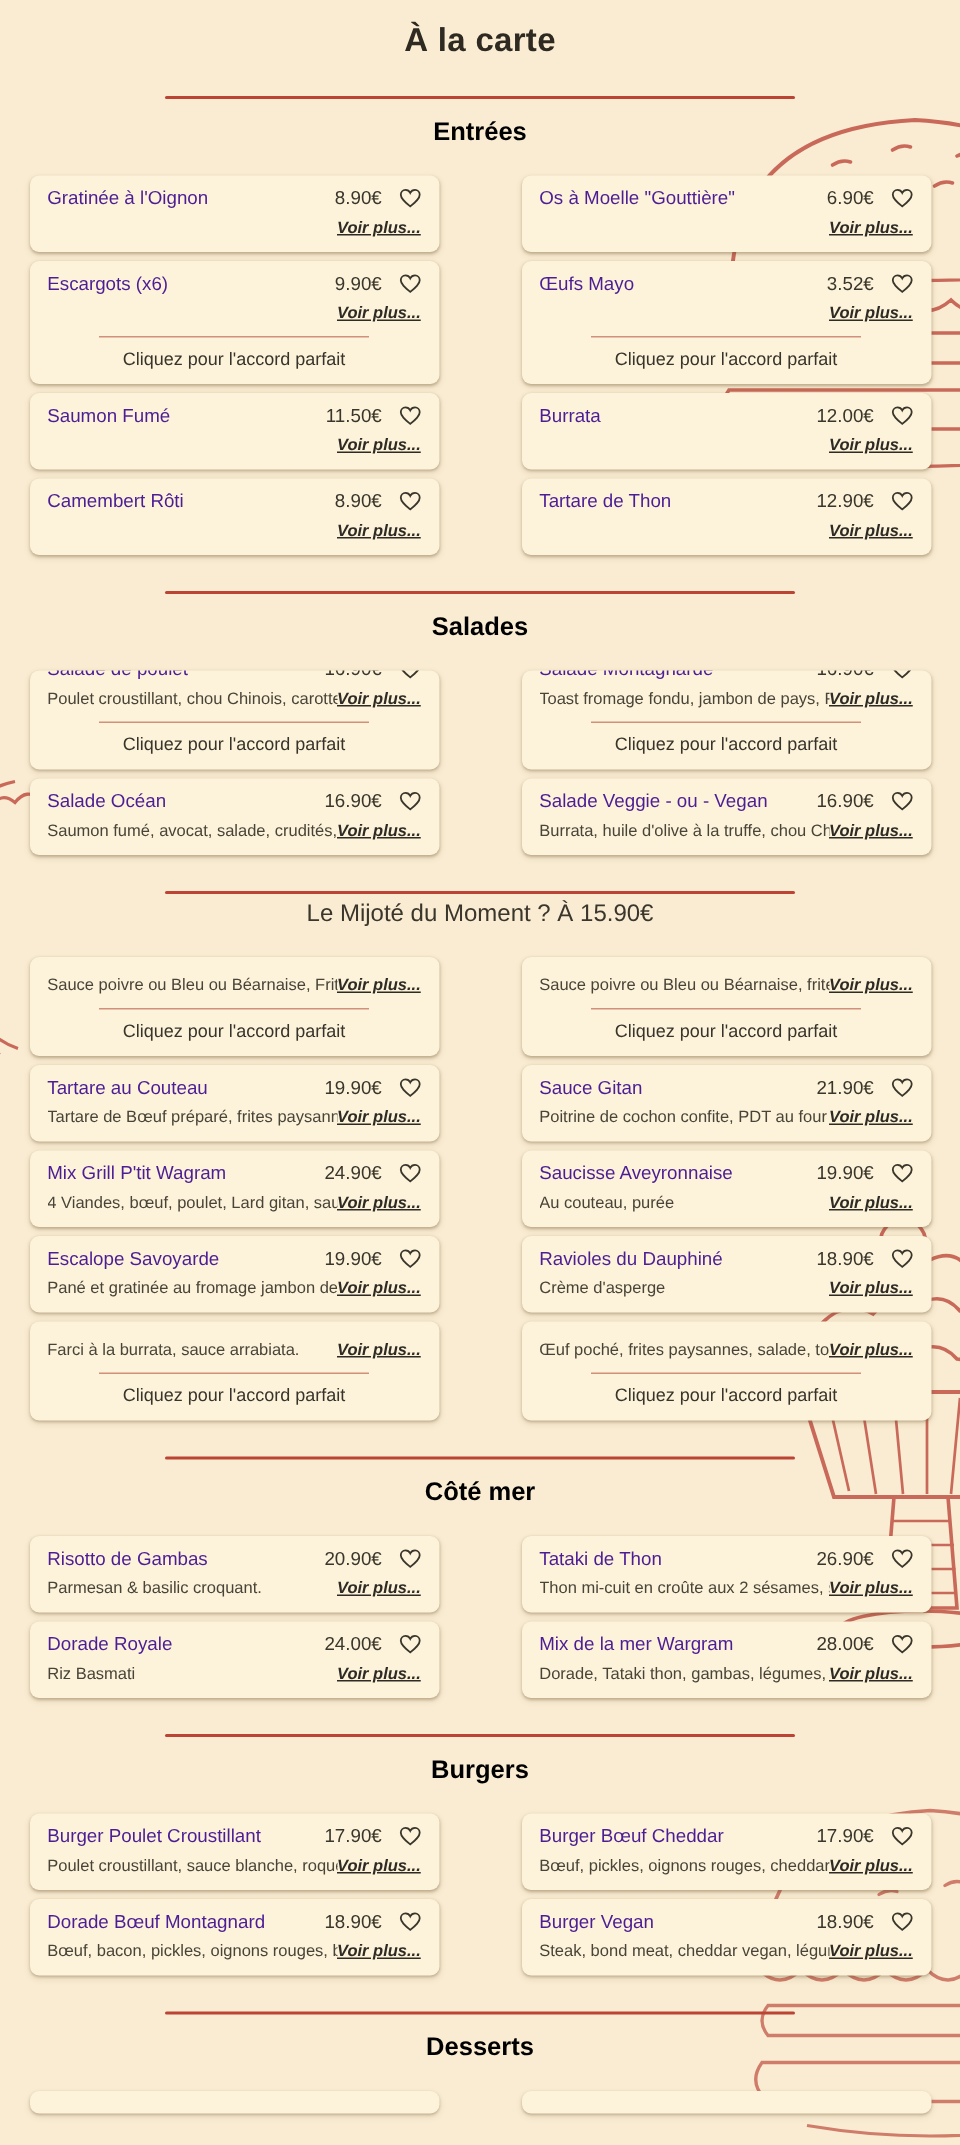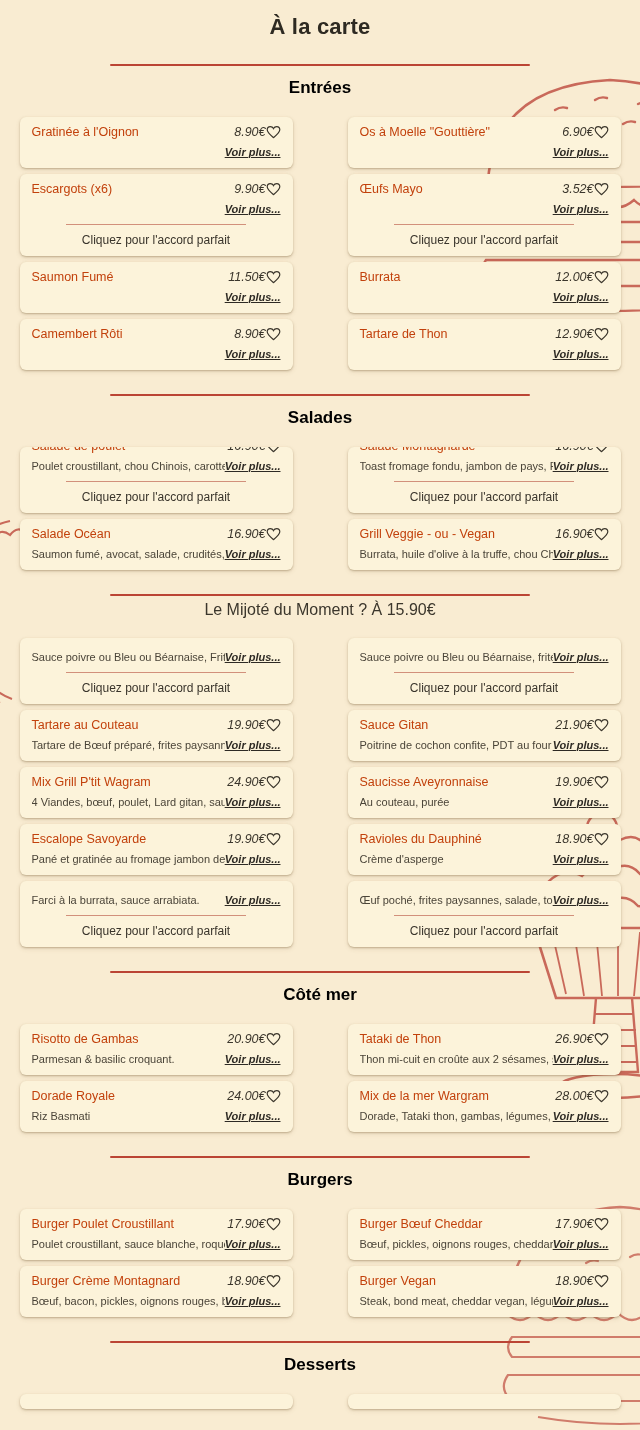--- a/index.html
+++ b/index.html
@@ -23,22 +23,22 @@
     display:grid;grid-template-columns:273px 273px;column-gap:55px;row-gap:6px;
     align-items:stretch;
   }
   .card{
     background:#fcf3da;border-radius:6px;padding:7px 12px 8px;
     box-shadow:0 1px 2px rgba(110,80,40,.35),0 2px 5px rgba(110,80,40,.12);
     overflow:hidden;box-sizing:border-box;cursor:pointer;
   }
   .name-row{display:flex;justify-content:space-between;align-items:center;line-height:16px;}
   .card.clip .name-row{margin-top:-16px;}
-  .item-name{font-size:12.5px;color:#c2410c;}
-  .rhs{display:flex;align-items:center;font-style:italic;}
+  .item-name{font-size:12.5px;color:#4c1d95;}
+  .rhs{display:flex;align-items:center;gap:11px;}
   .price{font-size:12.5px;color:#3b362c;white-space:nowrap;}
   .heart-btn{display:inline-flex;align-items:center;}
   .heart-btn svg{display:block;}
   .sub-row{display:flex;justify-content:space-between;align-items:flex-end;margin-top:5px;line-height:15px;}
   .sub-row.no-desc{justify-content:flex-end;}
   .desc{font-size:11px;color:#4a4438;padding-right:6px;white-space:nowrap;overflow:hidden;}
   .voir{
     font-size:11px;font-weight:700;font-style:italic;text-decoration:underline;
     color:#2e2a24;white-space:nowrap;
   }
@@ -309,21 +309,21 @@
                 </span>
               </span>
             </div>
             <div class="sub-row">
               <span class="desc">Saumon fumé, avocat, salade, crudités, cib...</span>
               <a class="voir">Voir plus...</a>
             </div>
           </article>
           <article class="card">
             <div class="name-row">
-              <span class="item-name">Grill Veggie - ou - Vegan</span>
+              <span class="item-name">Salade Veggie - ou - Vegan</span>
               <span class="rhs">
                 <span class="price">16.90€</span>
                 <span class="heart-btn">
                   <svg width="15" height="14" viewBox="0 0 15 14" fill="none">
                     <path d="M7.5 12.6C4.2 9.9 1.2 7.5 1.2 4.8 1.2 3 2.6 1.6 4.3 1.6c1.3 0 2.6.8 3.2 2 .6-1.2 1.9-2 3.2-2 1.7 0 3.1 1.4 3.1 3.2 0 2.7-3 5.1-6.3 7.8z" stroke="#3b362c" stroke-width="1.2"></path>
                   </svg>
                 </span>
               </span>
             </div>
             <div class="sub-row">
@@ -576,21 +576,21 @@
                 </span>
               </span>
             </div>
             <div class="sub-row">
               <span class="desc">Bœuf, pickles, oignons rouges, cheddar, to...</span>
               <a class="voir">Voir plus...</a>
             </div>
           </article>
           <article class="card">
             <div class="name-row">
-              <span class="item-name">Burger Crème Montagnard</span>
+              <span class="item-name">Dorade Bœuf Montagnard</span>
               <span class="rhs">
                 <span class="price">18.90€</span>
                 <span class="heart-btn">
                   <svg width="15" height="14" viewBox="0 0 15 14" fill="none">
                     <path d="M7.5 12.6C4.2 9.9 1.2 7.5 1.2 4.8 1.2 3 2.6 1.6 4.3 1.6c1.3 0 2.6.8 3.2 2 .6-1.2 1.9-2 3.2-2 1.7 0 3.1 1.4 3.1 3.2 0 2.7-3 5.1-6.3 7.8z" stroke="#3b362c" stroke-width="1.2"></path>
                   </svg>
                 </span>
               </span>
             </div>
             <div class="sub-row">

